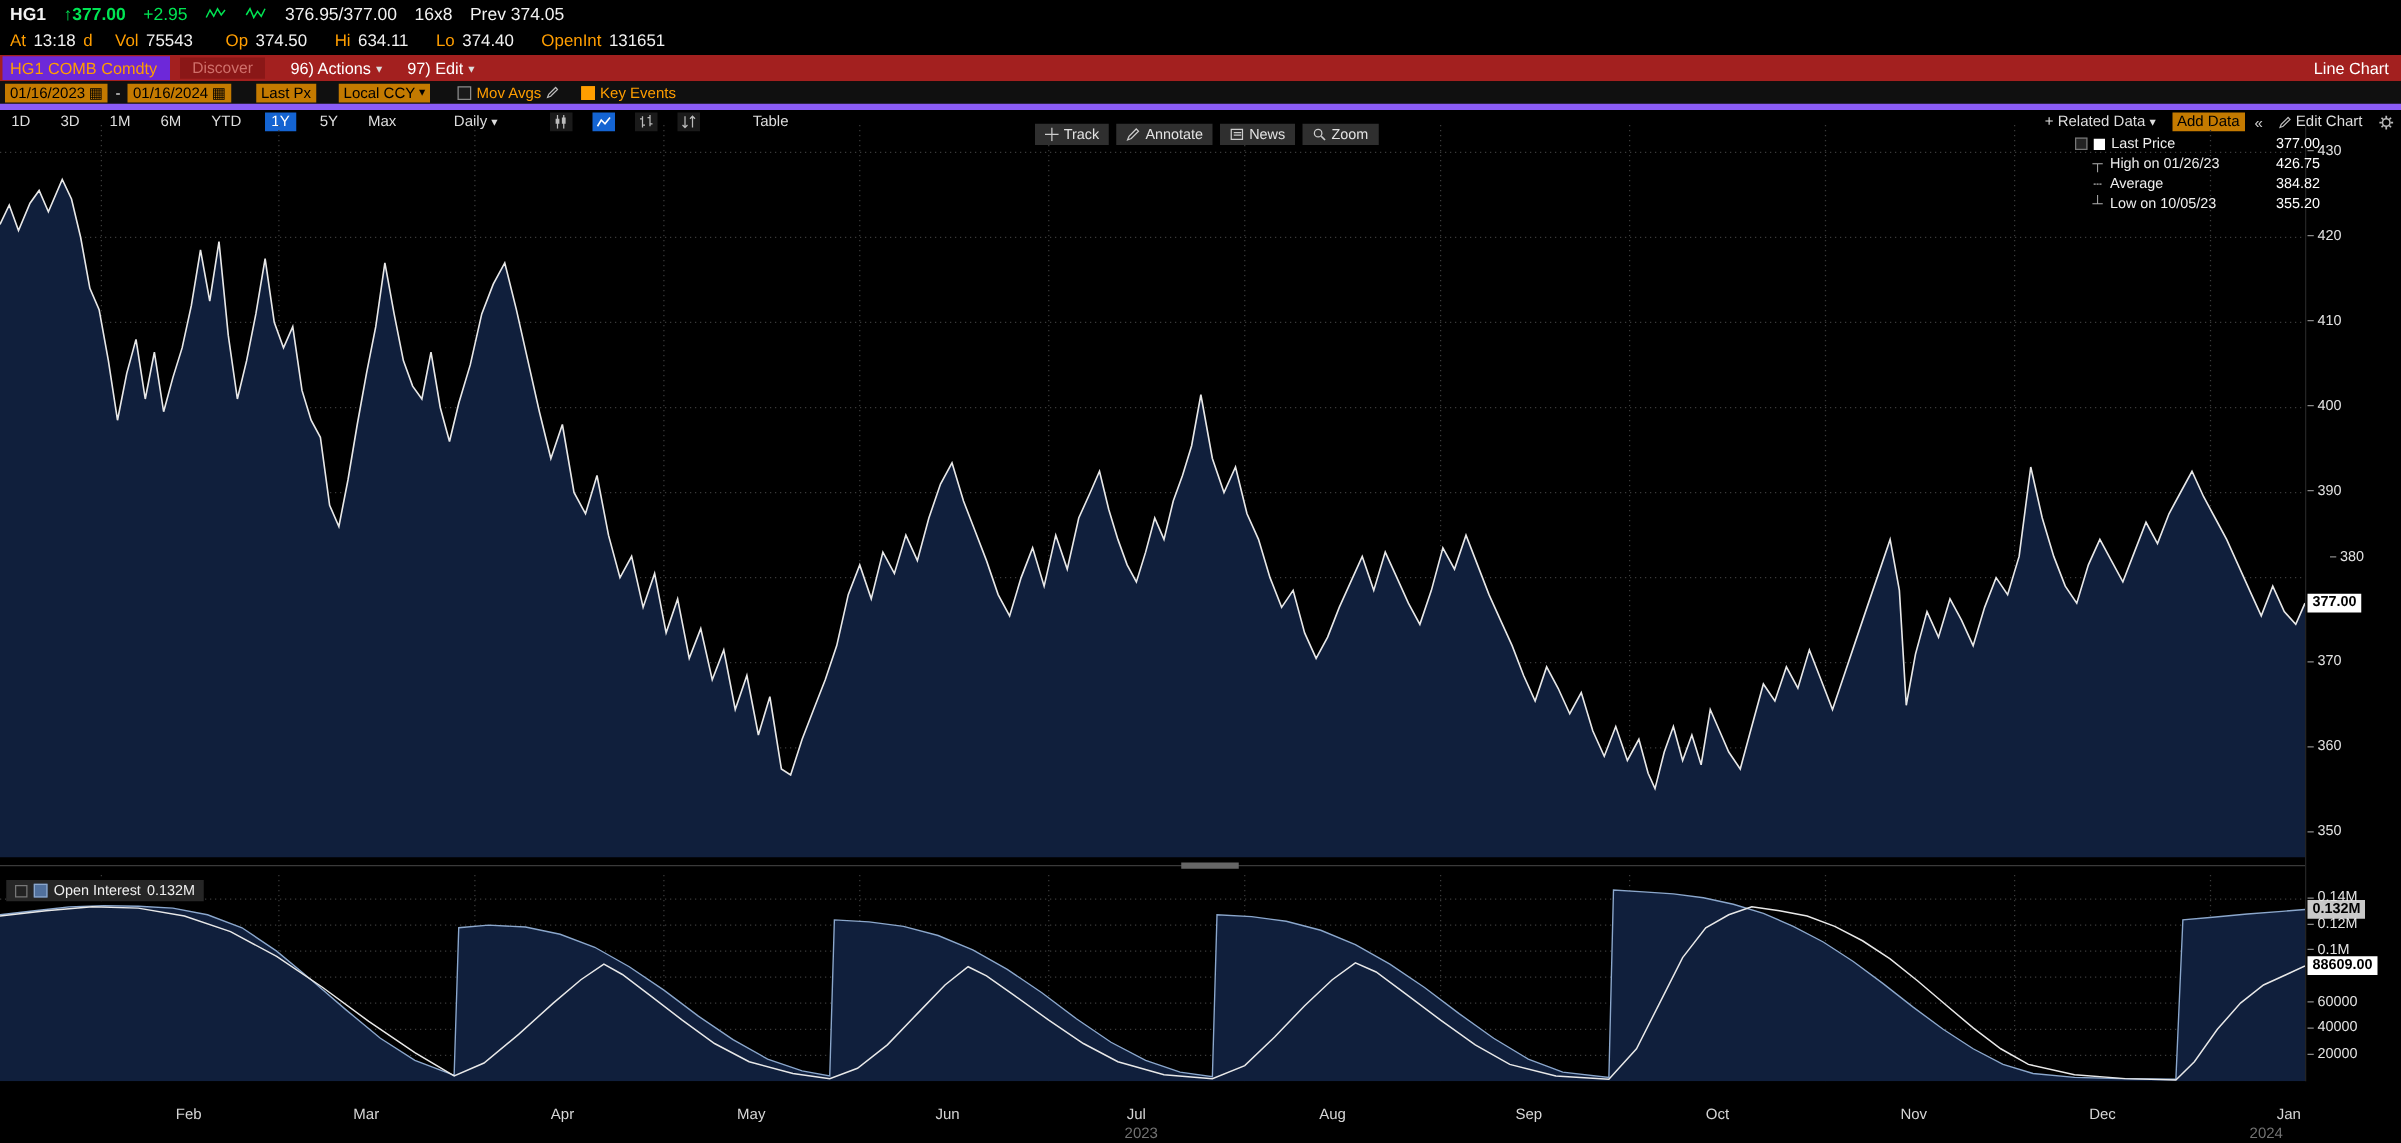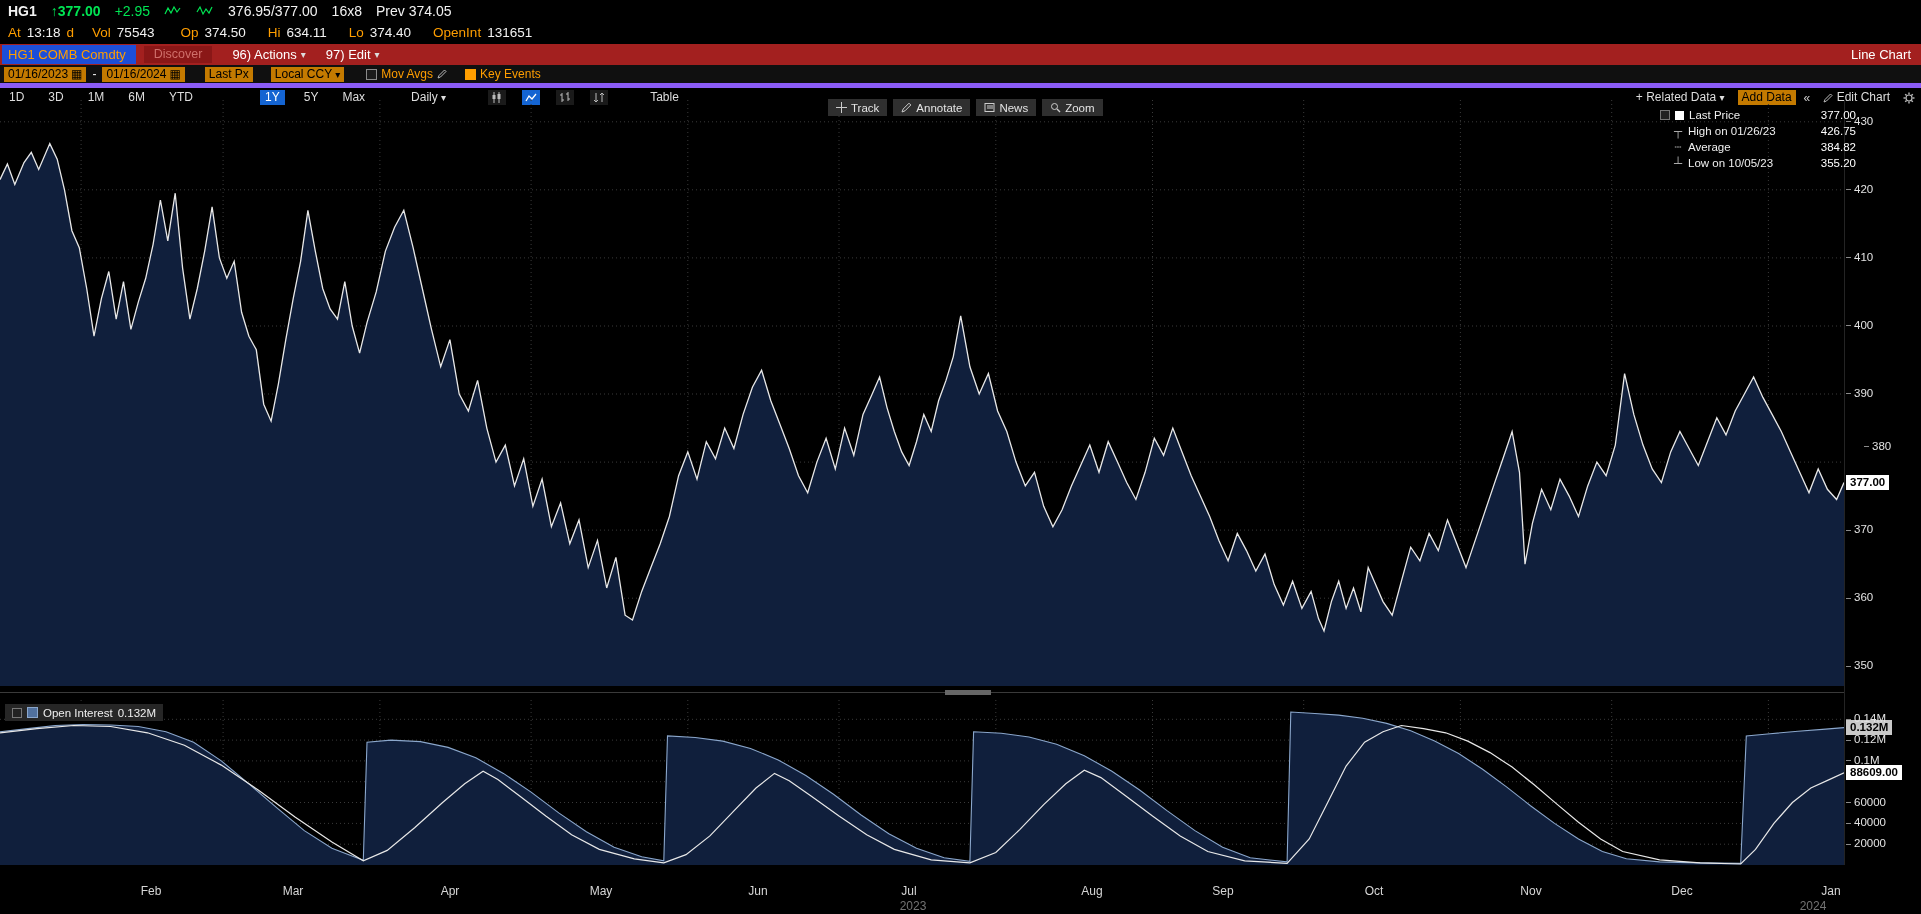--- a/index.html
+++ b/index.html
@@ -9,35 +9,35 @@
   
   .bar1{top:0;height:21px;gap:14px;padding-left:8px;font-size:14px;background:#000;}
   .bar2{top:21px;height:22px;gap:6px;padding-left:8px;font-size:13.5px;background:#000;}
   .green{color:#00e553;}
   .amber{color:#ff9e00;}
   .white{color:#f2f2f2;}
   .bold{font-weight:bold;}
   .spark{display:inline-block;vertical-align:middle;}
   
   .redbar{top:44px;height:21px;background:#a3201f;font-size:13px;padding-left:2px;gap:0;}
-  .sec-box{background:#1d4ed8;color:#ff9e00;height:19px;line-height:19px;padding:0 10px 0 6px;margin-right:8px;}
+  .sec-box{background:#6d28d9;color:#ff9e00;height:19px;line-height:19px;padding:0 10px 0 6px;margin-right:8px;}
   .dim-chip{color:#cf6f6a;background:#8a1717;height:17px;line-height:17px;padding:0 10px;margin-right:10px;font-size:12.5px;}
   .red-item{color:#fff;padding:0 10px;display:flex;align-items:center;gap:4px;cursor:default;}
   .red-right{margin-left:auto;padding-right:10px;color:#fff;}
   .caret{font-size:10px;color:#ddd;}
   
   .setbar{top:65px;height:18px;background:#101010;font-size:12px;gap:6px;padding-left:4px;border-bottom:5px solid #8b5cf6;}
   .amber-box{background:#c47a00;color:#000;height:15px;line-height:15px;padding:0 4px;display:inline-flex;align-items:center;gap:3px;}
   .cb{width:9px;height:9px;border:1px solid #8a8a8a;display:inline-block;background:#1a1a1a;}
   .cb.fill{background:#ff9e00;border-color:#ff9e00;}
   .set-item{display:flex;align-items:center;gap:4px;color:#ff9e00;}
   
   .tabbar{top:89px;height:17px;background:#000;font-size:12px;gap:14px;padding-left:4px;color:#ddd;}
   .rng{padding:0 5px;height:15px;line-height:15px;color:#ddd;}
-  .rng.active{background:#1464d2;color:#fff;margin-left:48px;}
+  .rng.active{background:#1464d2;color:#fff;}
   .tb-sep{width:8px;}
   .chip-ic{width:18px;height:15px;background:#1a1a1a;display:inline-flex;align-items:center;justify-content:center;margin:0 1px;}
   .chip-ic.active{background:#1464d2;}
   .tab-right{margin-left:auto;display:flex;align-items:center;gap:8px;padding-right:6px;}
   
   #main-svg{position:absolute;top:100px;left:0;}
   #oi-svg{position:absolute;top:700px;left:0;}
   .divider{position:absolute;left:0;top:692px;width:1844px;height:1px;background:#3a3a3a;}
   .div-handle{position:absolute;left:945px;top:690px;width:46px;height:5px;background:#666;}
   .axis-edge{position:absolute;left:1844px;top:100px;width:1px;height:765px;background:#242424;}
@@ -362,21 +362,21 @@
     <div class="axis-label" style="top: 753.899px; left: 1846px;"><span class="tickmark"></span>0.1M</div>
     <div class="axis-label" style="top: 795.539px; left: 1846px;"><span class="tickmark"></span>60000</div>
     <div class="axis-label" style="top: 816.36px; left: 1846px;"><span class="tickmark"></span>40000</div>
     <div class="axis-label" style="top: 837.18px; left: 1846px;"><span class="tickmark"></span>20000</div>
     <div class="month-label" style="left: 151px; top: 884px;">Feb</div>
     <div class="month-label" style="left: 293px; top: 884px; text-align: right;">Mar</div>
     <div class="month-label" style="left: 450px; top: 884px;">Apr</div>
     <div class="month-label" style="left: 601px; top: 884px;">May</div>
     <div class="month-label" style="left: 758px; top: 884px;">Jun</div>
     <div class="month-label" style="left: 909px; top: 884px;">Jul</div>
-    <div class="month-label" style="left: 1066px; top: 884px; margin-left: 26px;">Aug</div>
+    <div class="month-label" style="left: 1066px; top: 884px;">Aug</div>
     <div class="month-label" style="left: 1223px; top: 884px;">Sep</div>
     <div class="month-label" style="left: 1374px; top: 884px;">Oct</div>
     <div class="month-label" style="left: 1531px; top: 884px;">Nov</div>
     <div class="month-label" style="left: 1682px; top: 884px;">Dec</div>
     <div class="month-label" style="left: 1831px; top: 884px;">Jan</div>
     <div class="year-label" style="left: 913px; top: 899px;">2023</div>
     <div class="year-label" style="left: 1813px; top: 899px;">2024</div>
   </div>
 
 </body></html>

